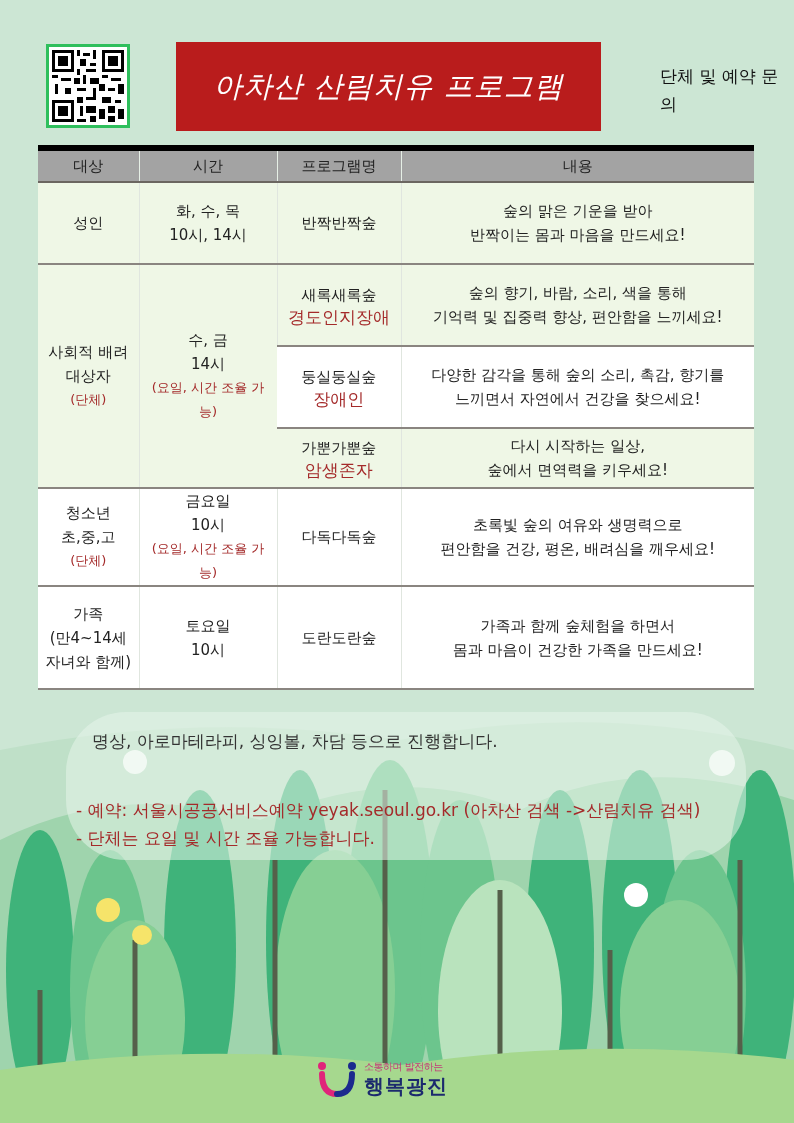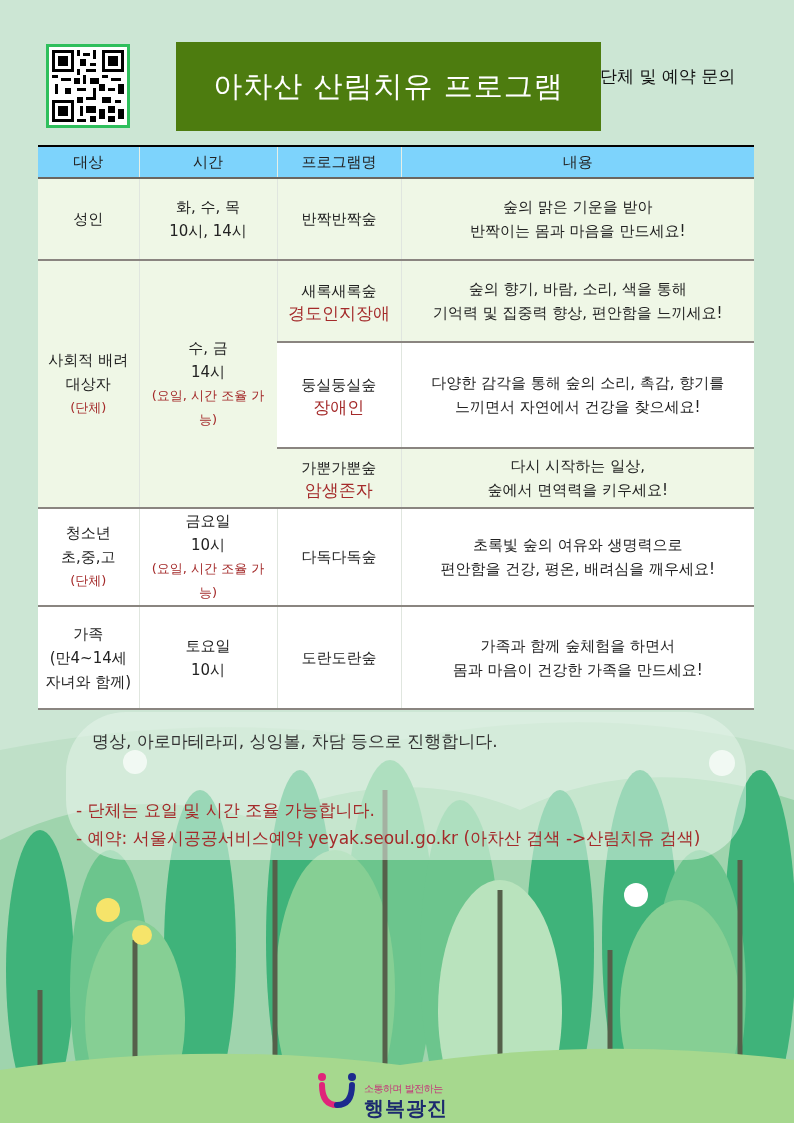--- a/index.html
+++ b/index.html
@@ -1,36 +1,36 @@
 <!DOCTYPE html>
 <html><head>
 <meta charset="utf-8">
 <style>
   html,body{margin:0;padding:0;}
   body{width:794px;height:1123px;position:relative;overflow:hidden;background:#cce6d4;font-family:"DejaVu Sans","Liberation Sans",sans-serif;color:#222;}
   .qr{position:absolute;left:46px;top:44px;width:84px;height:84px;background:#fff;border:3px solid #2ebf5c;box-sizing:border-box;}
   .qr svg{width:100%;height:100%;display:block;}
-  .title-box{position:absolute;left:176px;top:42px;width:425px;height:89px;background:#4d7c0f;display:flex;align-items:center;justify-content:center;}
+  .title-box{position:absolute;left:176px;top:42px;width:425px;height:89px;background:#b91c1c;display:flex;align-items:center;justify-content:center;font-style:italic;}
   .title-box span{color:#fff;font-size:29px;letter-spacing:1px;font-family:"DejaVu Sans","Liberation Sans",sans-serif;}
-  .contact{position:absolute;left:600px;top:62px;font-size:17px;line-height:28px;color:#111;}
+  .contact{position:absolute;left:660px;top:62px;font-size:17px;line-height:28px;color:#111;}
   table.prog{position:absolute;left:38px;top:145px;width:716px;border-collapse:collapse;font-size:15px;text-align:center;}
-  table.prog th{background:#7dd3fc;font-weight:normal;height:28px;border-top:2px solid #000000;border-bottom:2px solid #6b6660;border-left:1px solid #e6efe6;color:#222;font-size:15px;}
+  table.prog th{background:#a3a3a3;font-weight:normal;height:28px;border-top:6px solid #000000;border-bottom:2px solid #6b6660;border-left:1px solid #e6efe6;color:#222;font-size:15px;}
   table.prog th:first-child{border-left:none;}
   table.prog td{border-bottom:2px solid #8a8580;border-left:1px solid #e0e6df;line-height:24px;padding:0 4px;vertical-align:middle;}
   table.prog td:first-child{border-left:none;}
   .g{background:#eff7e6;}
   .w{background:#ffffff;}
   .red{color:#a42a2a;font-size:13px;}
   .sub{color:#a42a2a;font-size:17px;display:block;line-height:20px;}
   .scene{position:absolute;left:0;top:690px;width:794px;height:433px;}
   .notes{position:absolute;left:92px;top:727px;font-size:17px;line-height:28px;color:#333;}
   .notes2{position:absolute;left:76px;top:796px;font-size:17px;line-height:28px;color:#a42a2a;}
   .logo{position:absolute;left:316px;top:1060px;display:flex;align-items:center;}
   .logo .txt{margin-left:6px;line-height:14px;}
-  .logo .small{font-size:10px;color:#c23a7a;letter-spacing:-0.5px;margin-top:22px;}
+  .logo .small{font-size:10px;color:#c23a7a;letter-spacing:-0.5px;}
   .logo .big{font-size:20px;font-weight:bold;color:#1c2a6e;letter-spacing:1px;line-height:24px;}
 </style>
 </head>
 <body>
 
 <div class="qr">
   <svg viewBox="0 0 25 25" shape-rendering="crispEdges">
     <rect width="25" height="25" fill="#fff"></rect>
     <g fill="#000">
       <rect x="1" y="1" width="7" height="7"></rect>
@@ -129,21 +129,21 @@
       </td>
       <td>
         <span>새록새록숲</span>
         <span class="sub">경도인지장애</span>
       </td>
       <td>
         <div>숲의 향기, 바람, 소리, 색을 통해</div>
         <div>기억력 및 집중력 향상, 편안함을 느끼세요!</div>
       </td>
     </tr>
-    <tr style="height:106px">
+    <tr style="height:82px">
       <td class="w">
         <span>둥실둥실숲</span>
         <span class="sub">장애인</span>
       </td>
       <td class="w">
         <div>다양한 감각을 통해 숲의 소리, 촉감, 향기를</div>
         <div>느끼면서 자연에서 건강을 찾으세요!</div>
       </td>
     </tr>
     <tr class="g" style="height:60px">
@@ -242,22 +242,22 @@
       <circle cx="135" cy="72" r="12"></circle>
     </g>
 </svg>
 
 <div style="position:absolute;left:66px;top:712px;width:680px;height:148px;border-radius:60px;background:rgba(230,244,234,0.55);"></div>
 
 <div class="notes">
   <div>명상, 아로마테라피, 싱잉볼, 차담 등으로 진행합니다.</div>
 </div>
 <div class="notes2">
+  <div>- 예약: 서울시공공서비스예약 yeyak.seoul.go.kr (아차산 검색 -&gt;산림치유 검색)</div>
   <div>- 단체는 요일 및 시간 조율 가능합니다.</div>
-  <div>- 예약: 서울시공공서비스예약 yeyak.seoul.go.kr (아차산 검색 -&gt;산림치유 검색)</div>
 </div>
 
 <div class="logo">
   <svg width="42" height="38" viewBox="0 0 42 38">
     <circle cx="6" cy="6" r="4" fill="#e0257a"></circle>
     <circle cx="36" cy="6" r="4" fill="#1c2a8e"></circle>
     <path d="M6 14 Q6 34 21 34" stroke="#e0257a" stroke-width="6" fill="none" stroke-linecap="round"></path>
     <path d="M21 34 Q36 34 36 14" stroke="#1c2a8e" stroke-width="6" fill="none" stroke-linecap="round"></path>
   </svg>
   <div class="txt">

